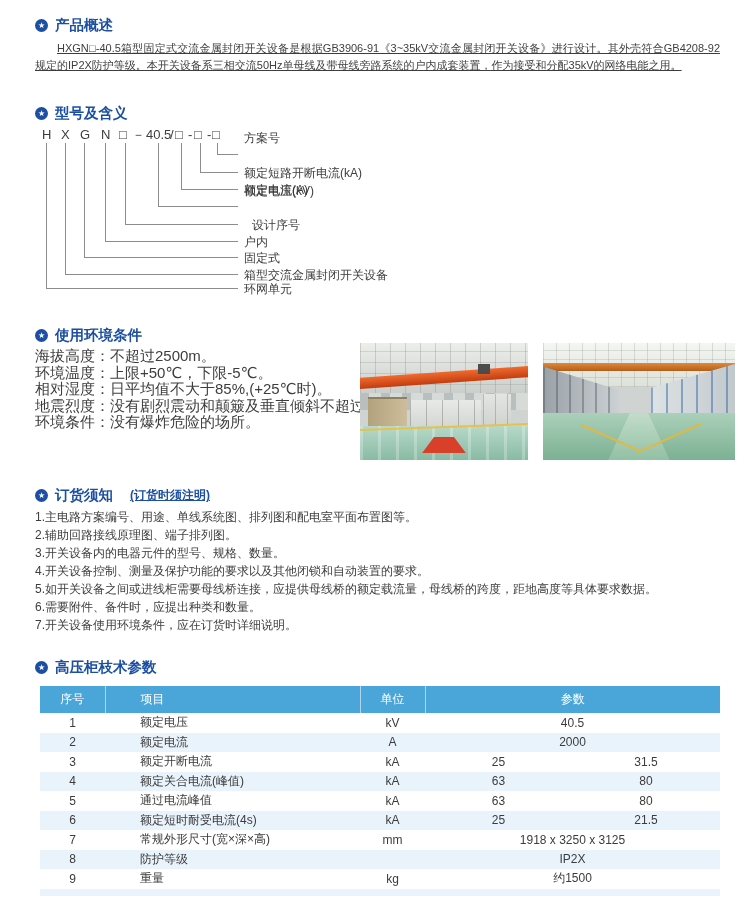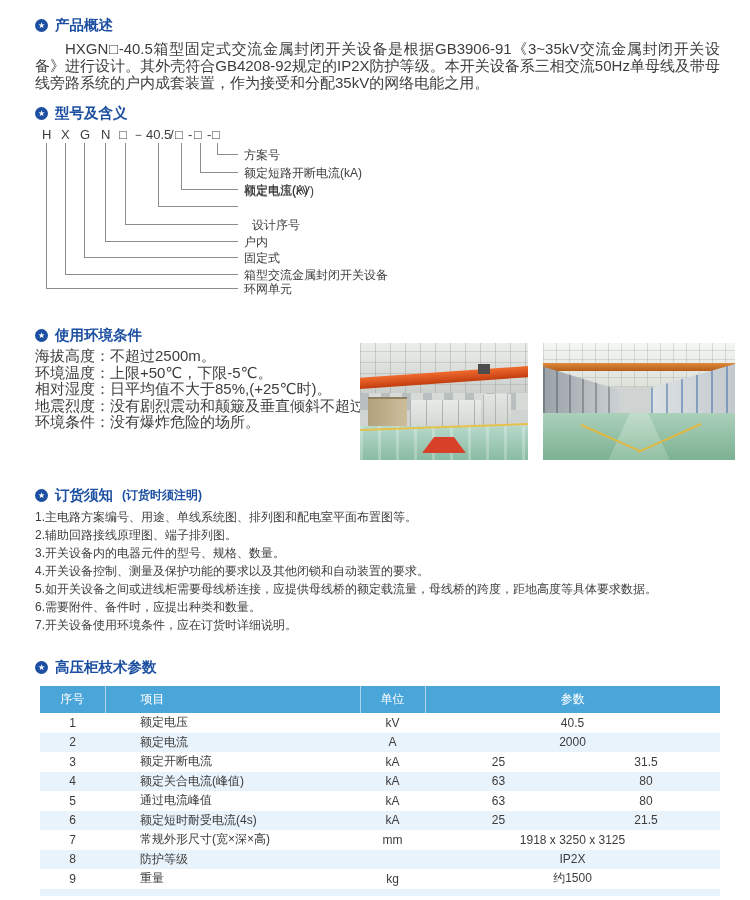--- a/index.html
+++ b/index.html
@@ -6,26 +6,26 @@
   html,body { background:#ffffff; }
   body { font-family:"Liberation Sans","DejaVu Sans",sans-serif; }
   .page { position:relative; width:750px; height:900px; background:#fff; overflow:hidden; }
 
   
   .sec-h { position:absolute; display:flex; align-items:center; gap:7px;
            color:#1c4fa1; font-size:14.5px; font-weight:bold; }
   .sec-icon { width:13px; height:13px; border-radius:50%; background:#1c4fa1;
               color:#fff; font-size:8px; line-height:13px; text-align:center;
               display:inline-block; flex:0 0 auto; }
-  .sec-sub { font-size:12px; font-weight:bold; margin-left:2px; }
+  .sec-sub { font-size:12px; font-weight:bold; margin-left:10px;text-decoration:underline; }
 
   
   .overview-p { position:absolute; left:35px; top:40px; width:685px;
-                font-size:15px; line-height:17px; color:#3d3d3d;
-                text-indent:2em; text-align:justify; }
+                font-size:11px; line-height:17px; color:#3d3d3d;
+                text-indent:2em; text-align:justify;text-decoration:underline; }
 
   
   .mseg { position:absolute; top:128px; font-size:13px; color:#3d3d3d; line-height:14px; }
   .mconn { position:absolute; top:143px; border-left:1px solid #8c8c8c;
            border-bottom:1px solid #8c8c8c; }
   .mlabel { position:absolute; left:244px; font-size:12px; color:#3d3d3d; line-height:14px; white-space:nowrap; }
 
   
   .env { position:absolute; left:35px; top:348px; width:320px; font-size:15px;
          color:#3d3d3d; line-height:16.5px; }
@@ -124,21 +124,21 @@
     <div class="mconn" style="left:217px; width:21px;  height:12px;"></div>
     <div class="mconn" style="left:200px; width:38px;  height:30px;"></div>
     <div class="mconn" style="left:181px; width:57px;  height:47px;"></div>
     <div class="mconn" style="left:158px; width:80px;  height:64px;"></div>
     <div class="mconn" style="left:125px; width:113px; height:82px;"></div>
     <div class="mconn" style="left:105px; width:133px; height:99px;"></div>
     <div class="mconn" style="left:84px;  width:154px; height:115px;"></div>
     <div class="mconn" style="left:65px;  width:173px; height:132px;"></div>
     <div class="mconn" style="left:46px;  width:192px; height:146px;"></div>
 
-    <div class="mlabel" style="top:148px;text-align:right;">方案号</div>
+    <div class="mlabel" style="top:131px;text-align:right;">方案号</div>
     <div class="mlabel" style="top:166px;">额定短路开断电流(kA)</div>
     <div class="mlabel" style="top:183px;">额定电流(A)</div>
     <div class="mlabel" style="top:184px;">额定电压(kV)</div>
     <div class="mlabel" style="top:218px;margin-left:8px;">设计序号</div>
     <div class="mlabel" style="top:235px;">户内</div>
     <div class="mlabel" style="top:251px;">固定式</div>
     <div class="mlabel" style="top:268px;">箱型交流金属封闭开关设备</div>
     <div class="mlabel" style="top:282px;">环网单元</div>
   </div>
 

